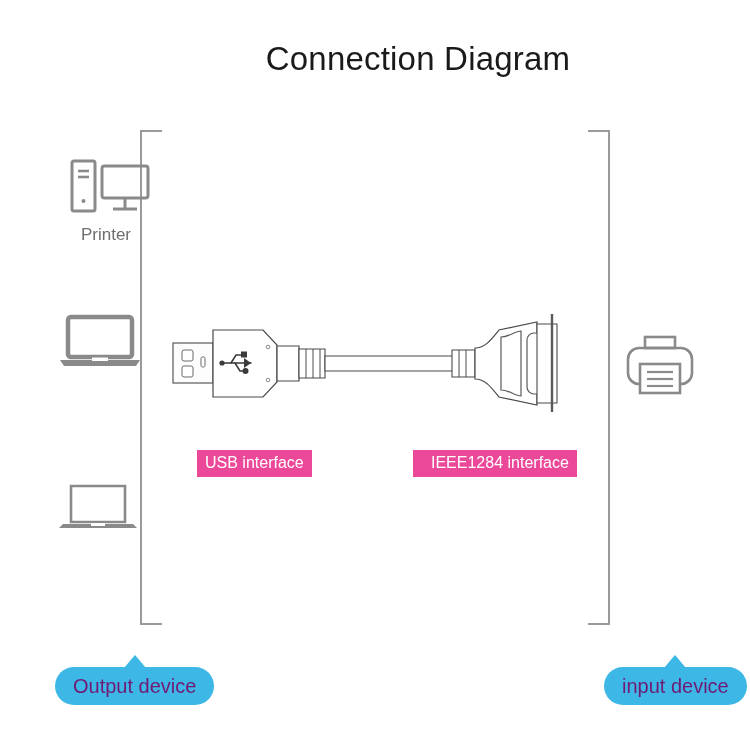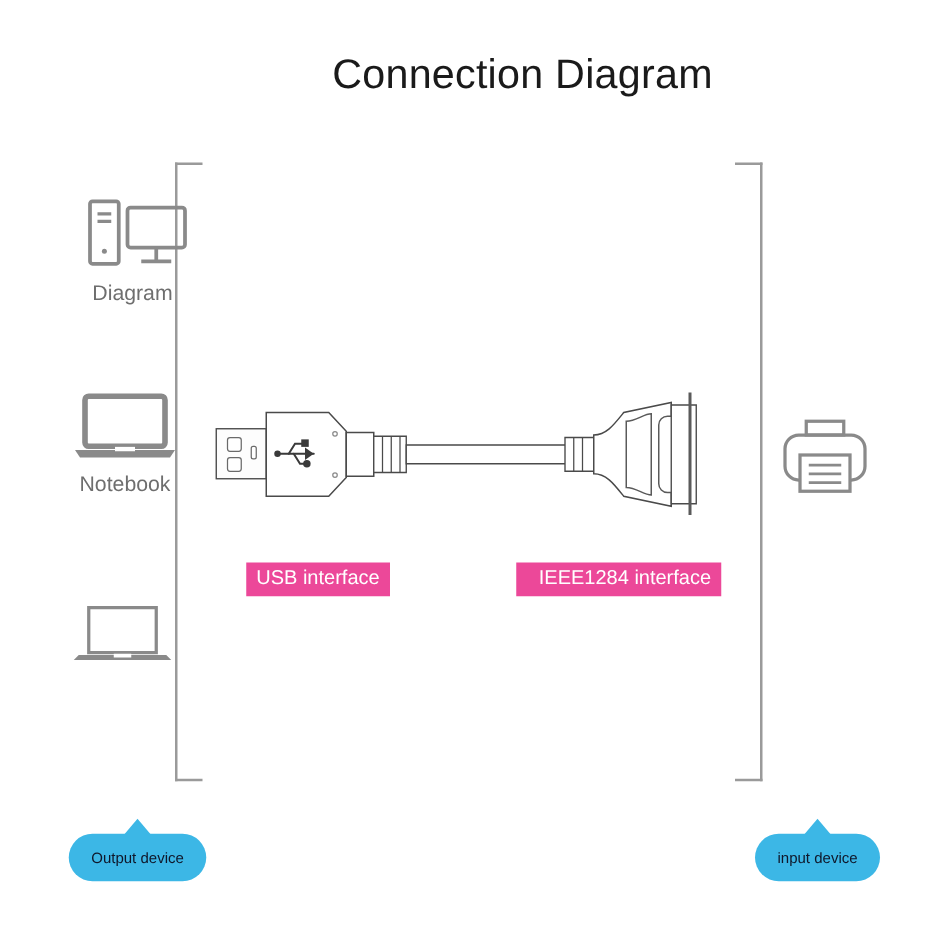--- a/index.html
+++ b/index.html
@@ -86,23 +86,23 @@
     white-space: nowrap;
     line-height: 1.1;
   }
   #label-usb  { left: 197px; top: 450px; }
   #label-ieee { left: 413px; top: 450px; padding-left: 18px; }
 
   
   .badge {
     position: absolute;
     background: #3cb7e6;
-    color: #0f172a;
+    color: #701a75;
     border-radius: 22px;
-    font-size: 12px;
+    font-size: 20px;
     height: 38px;
     line-height: 38px;
     text-align: right;
     white-space: nowrap;
     padding: 0 18px;
   }
   .badge::before {
     content: "";
     position: absolute;
     top: -12px;
@@ -142,32 +142,31 @@
       <rect x="12" y="5" width="23" height="50" rx="2" stroke="#8a8a8a" stroke-width="3" fill="none"></rect>
       <line x1="18" y1="15" x2="29" y2="15" stroke="#8a8a8a" stroke-width="2.6"></line>
       <line x1="18" y1="21" x2="29" y2="21" stroke="#8a8a8a" stroke-width="2.6"></line>
       <circle cx="23.5" cy="45" r="2" fill="#8a8a8a"></circle>
 
       <rect x="42" y="10" width="46" height="32" rx="2.5" stroke="#8a8a8a" stroke-width="3" fill="none"></rect>
       <line x1="65" y1="42" x2="65" y2="52" stroke="#8a8a8a" stroke-width="3"></line>
       <line x1="53" y1="53" x2="77" y2="53" stroke="#8a8a8a" stroke-width="3"></line>
     </svg>
   </div>
-  <div class="caption">Diagram</div>
+  <div class="caption">Printer</div>
 </div>
 
 <div class="device" id="dev-notebook">
   <div class="icon-wrap">
     <svg width="92" height="60" viewBox="0 0 92 60" fill="none">
       <rect x="14" y="6" width="64" height="40" rx="3" stroke="#8a8a8a" stroke-width="4.5" fill="none"></rect>
       <path d="M6 49 H86 L82 55 H10 Z" fill="#8a8a8a"></path>
       <rect x="38" y="46.5" width="16" height="3.5" fill="#ffffff"></rect>
     </svg>
   </div>
-  <div class="caption">Notebook</div>
 </div>
 
 <div class="device" id="dev-mac">
   <div class="icon-wrap">
     <svg width="98" height="56" viewBox="0 0 98 56" fill="none">
       <path d="M22 8 H76 V44 H22 Z" stroke="#8a8a8a" stroke-width="2.6" fill="none"></path>
       <path d="M14 46 H84 L88 50 H10 Z" fill="#8a8a8a"></path>
       <rect x="42" y="45" width="14" height="3" fill="#ffffff"></rect>
     </svg>
   </div>

